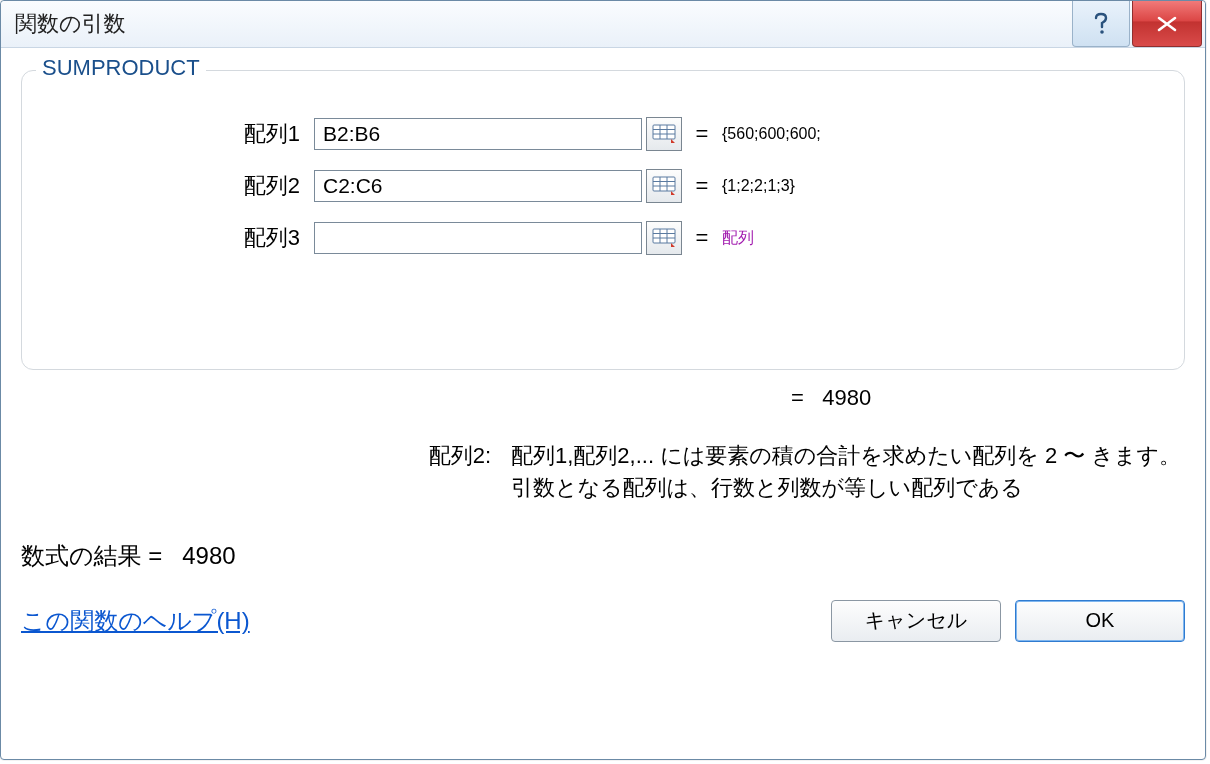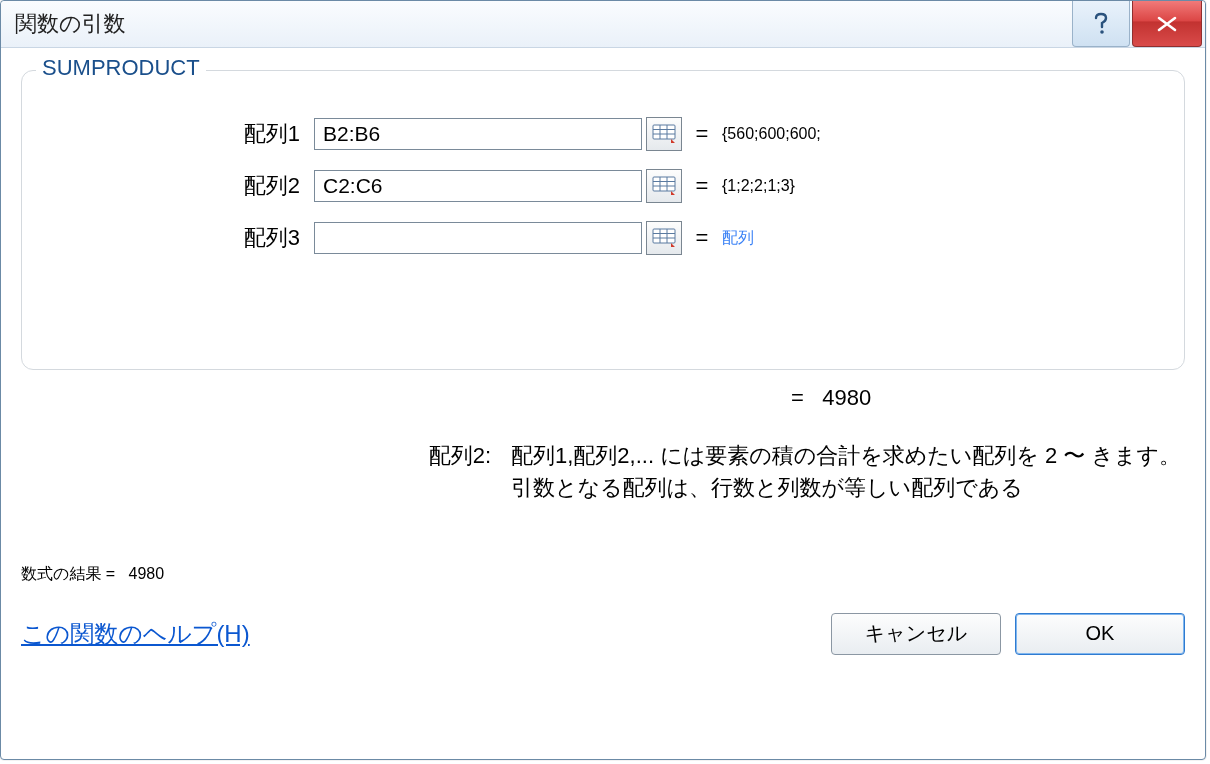--- a/index.html
+++ b/index.html
@@ -146,21 +146,21 @@
 
   .eq {
     width: 40px;
     text-align: center;
     font-size: 22px;
   }
   .arg-preview {
     font-size: 16px;
     white-space: nowrap;
   }
-  .arg-preview.placeholder { color: #3b82f6; }
+  .arg-preview.placeholder { color: #a21caf; }
 
   
   .center-result {
     margin-top: 8px;
     height: 40px;
     display: flex;
     align-items: center;
   }
   .center-result .eq-wide {
     padding-left: 770px;
@@ -183,22 +183,22 @@
     width: 490px;
     text-align: right;
     padding-right: 20px;
     box-sizing: border-box;
   }
   .arg-help-text {
     flex: 1;
   }
 
   .formula-result {
-    margin-top: 60px;
-    font-size: 16px;
+    margin-top: 36px;
+    font-size: 24px;
   }
 
   .bottom-row {
     margin-top: 28px;
     display: flex;
     align-items: center;
   }
   .help-link {
     color: #0b57d0;
     text-decoration: underline;

